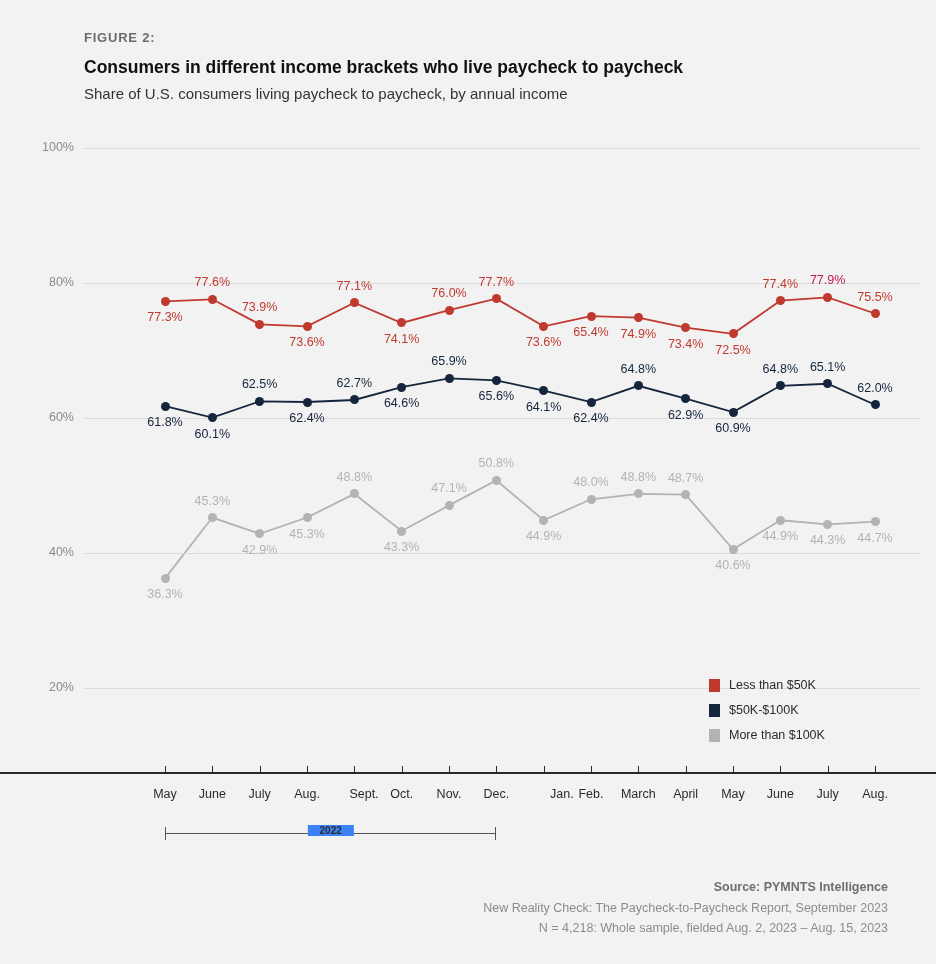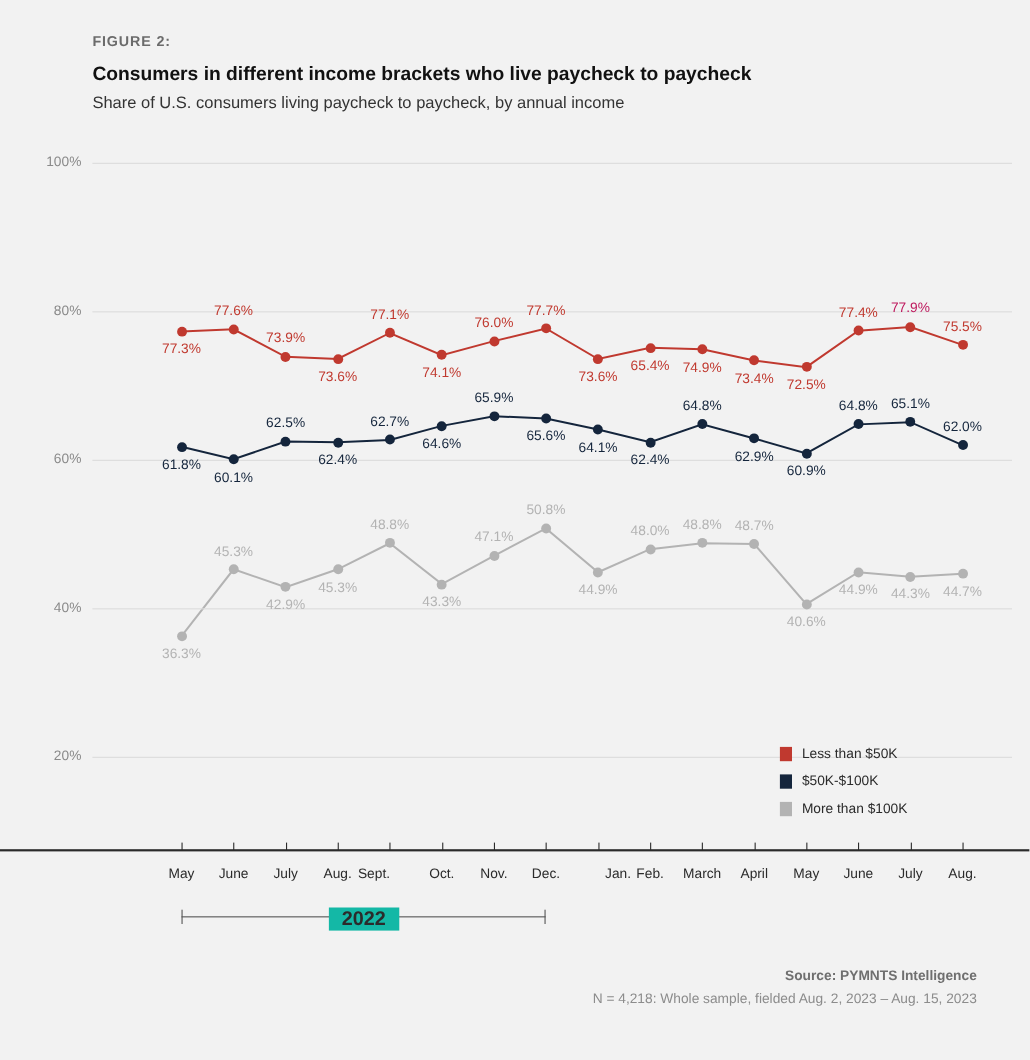--- a/index.html
+++ b/index.html
@@ -138,23 +138,23 @@
     top: 0;
     width: 1px;
     height: 13px;
     background: #555;
   }
   .yearband .ylabel {
     position: absolute;
     top: -2px;
     left: 50%;
     transform: translateX(-50%);
-    background: #14b8a6;
+    background: #3b82f6;
     padding: 0 12px;
-    font-size: 18px;
+    font-size: 10px;
     font-weight: bold;
     color: #2b2b2b;
   }
   .footer {
     position: absolute;
     right: 60px;
     top: 880px;
     text-align: right;
   }
   .footer .src {
@@ -206,21 +206,21 @@
       <div class="ytick" style="top: 140px; left: 24px;">100%</div>
       <div class="xtick-mark" style="left: 165px;"></div>
       <div class="xtick-label" style="left: 135px;">May</div>
       <div class="xtick-mark" style="left: 212.333px;"></div>
       <div class="xtick-label" style="left: 182.333px;">June</div>
       <div class="xtick-mark" style="left: 259.667px;"></div>
       <div class="xtick-label" style="left: 229.667px;">July</div>
       <div class="xtick-mark" style="left: 307px;"></div>
       <div class="xtick-label" style="left: 277px;">Aug.</div>
       <div class="xtick-mark" style="left: 354.333px;"></div>
-      <div class="xtick-label" style="left: 310px;">Sept.</div>
+      <div class="xtick-label" style="left: 334px;">Sept.</div>
       <div class="xtick-mark" style="left: 401.667px;"></div>
       <div class="xtick-label" style="left: 371.667px;">Oct.</div>
       <div class="xtick-mark" style="left: 449px;"></div>
       <div class="xtick-label" style="left: 419px;">Nov.</div>
       <div class="xtick-mark" style="left: 496.333px;"></div>
       <div class="xtick-label" style="left: 466.333px;">Dec.</div>
       <div class="xtick-mark" style="left: 543.667px;"></div>
       <div class="xtick-label" style="left: 513.667px; text-align: right;">Jan.</div>
       <div class="xtick-mark" style="left: 591px;"></div>
       <div class="xtick-label" style="left: 561px;">Feb.</div>
@@ -346,20 +346,21 @@
         <span class="legend-text">$50K-$100K</span>
       </div>
       <div class="legend-row">
         <span class="legend-swatch" style="background: rgb(179, 179, 179);"></span>
         <span class="legend-text">More than $100K</span>
       </div>
     </div>
 
   <div class="footer">
     <div class="src">Source: PYMNTS Intelligence</div>
+    <div class="line">New Reality Check: The Paycheck-to-Paycheck Report, September 2023</div>
     <div class="line">N = 4,218: Whole sample, fielded Aug. 2, 2023 – Aug. 15, 2023</div>
   </div>
 
 <div class="yearband" style="left: 165px; width: 331.333px;">
       <div class="bar"></div>
       <div class="cap" style="left: 0px;"></div>
       <div class="cap" style="left: 330.333px;"></div>
       <div class="ylabel">2022</div>
     </div>
   </div>

